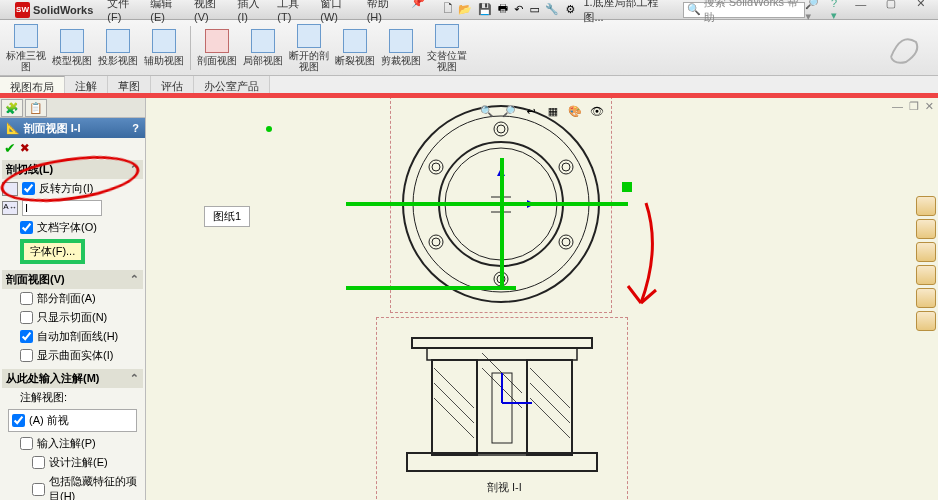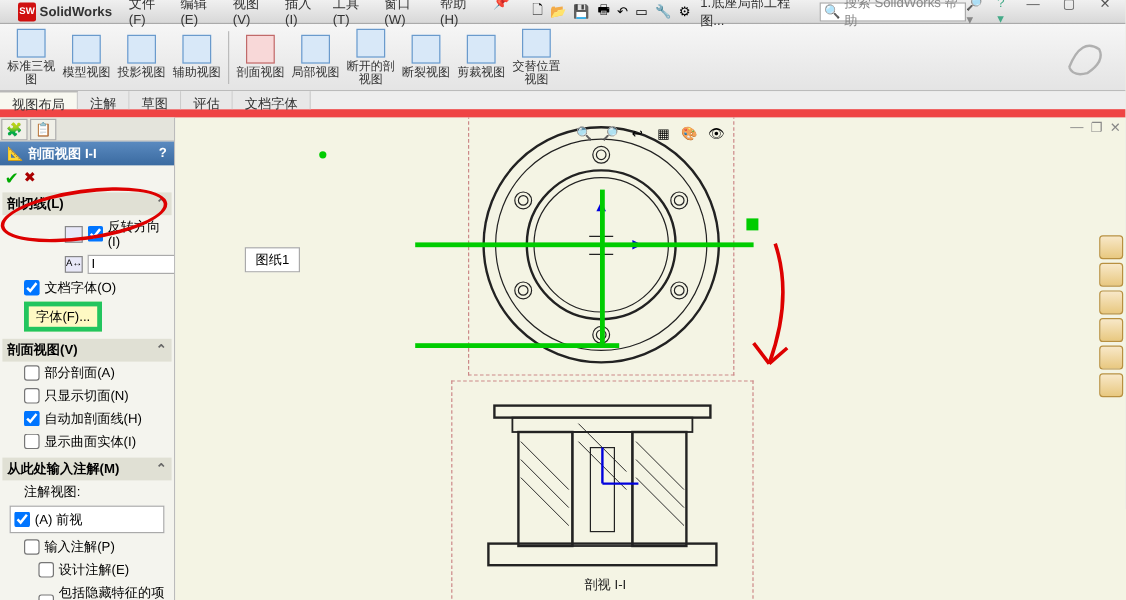--- a/index.html
+++ b/index.html
@@ -18,21 +18,21 @@
 .titlebar .winbtn { width: 24px; height: 14px; display:flex; align-items:center; justify-content:center; color:#555;}
 
 
 .ribbon { height: 56px; background: linear-gradient(#f6f6f6, #e4e4e4); border-bottom: 1px solid #bbb; display: flex; align-items: center; padding: 2px 4px; gap: 2px; }
 .ribbon .rbtn { display: flex; flex-direction: column; align-items: center; justify-content: center; width: 44px; height: 50px; border: 1px solid transparent; }
 .ribbon .rbtn .ico { width: 24px; height: 24px; background: #d8e8f8; border: 1px solid #6a9acc; margin-bottom: 2px; }
 .ribbon .rbtn .lbl { font-size: 10px; color: #333; text-align: center; line-height: 1.1; }
 .ribbon .sep { width: 1px; height: 44px; background: #bbb; margin: 0 2px; }
 
 
-.tabs { height: 22px; background: #eee; border-bottom: 7px solid #ef4444; display: flex; }
+.tabs { height: 22px; background: #eee; border-bottom: 5px solid #ef4444; display: flex; }
 .tabs .tab { padding: 3px 10px; border-right: 1px solid #ccc; background: #e8e8e8; color: #333; }
 .tabs .tab.active { background: #f8f8f0; border-top:1px solid #aaa;}
 
 
 .main { display: flex; height: calc(500px - 20px - 56px - 22px); }
 
 
 .leftpanel { width: 146px; background: #f4f4ee; border-right: 1px solid #bbb; display: flex; flex-direction: column; }
 .pm-tabs { height: 20px; display: flex; background: #e4e4dc; border-bottom: 1px solid #bbb; }
 .pm-tabs .pm-tab { width: 22px; height: 18px; border: 1px solid #aaa; margin: 1px; background: #f0f0e8; display:flex; align-items:center; justify-content:center;}
@@ -42,21 +42,21 @@
 .pm-okrow .ok { color: #0a0; font-size: 14px; }
 .pm-okrow .cancel { color: #a00; font-size: 12px; }
 .pm-body { flex: 1; overflow-y: auto; background: #f4f4ee; padding: 2px; }
 .pm-group { margin-bottom: 4px; }
 .pm-group-h { background: #e0e0d4; padding: 2px 4px; font-weight: bold; display: flex; align-items: center; }
 .pm-group-h .chev { margin-left: auto; color: #666; }
 .pm-row { padding: 2px 4px 2px 18px; display: flex; align-items: center; gap: 4px; }
 .pm-row input[type=checkbox] { margin: 0; }
 .pm-row input[type=text] { width: 80px; height: 16px; border: 1px solid #aaa; padding: 0 2px; }
 .pm-row .btn { border: 4px solid #22c55e; padding: 1px 6px; background: #fef9c3; }
-.pm-row.icon-row { padding-left: 16px; margin-left: 36px; }
+.pm-row.icon-row { padding-left: 0; }
 .pm-row.icon-row .small-ico { width:16px; height:14px; border:1px solid #888; background:#e8e8f8;}
 
 
 .red-anno { position: absolute; border: 3px solid #d00; border-radius: 50%; pointer-events: none; transform: rotate(-8deg); }
 
 
 .canvas { flex: 1; background: #f4f4e4; position: relative; overflow: hidden; }
 .canvas-toolbar { position: absolute; top: 2px; left: 50%; transform: translateX(-50%); display: flex; gap: 4px; background: rgba(255,255,255,0.0); padding: 2px; z-index: 5;}
 .canvas-toolbar .ctb { width: 18px; height: 18px; display:flex; align-items:center; justify-content:center; }
 .doc-btns { position:absolute; top:2px; right:4px; display:flex; gap:6px; color:#888; z-index:5;}
@@ -166,21 +166,21 @@
         <path d="M5,30 Q15,5 30,15 Q35,25 20,35 Q8,38 5,30" fill="none" stroke="#b0b0b0" stroke-width="2"></path>
       </svg>
   </div>
 </div>
 
 <div class="tabs">
   <div class="tab active">视图布局</div>
   <div class="tab">注解</div>
   <div class="tab">草图</div>
   <div class="tab">评估</div>
-  <div class="tab">文档字体</div>
+  <div class="tab">办公室产品</div>
 </div>
 
 <div class="main">
 
   <div class="leftpanel">
     <div class="pm-tabs">
       <div class="pm-tab">🧩</div>
       <div class="pm-tab">📋</div>
     </div>
     <div class="pm-header">

